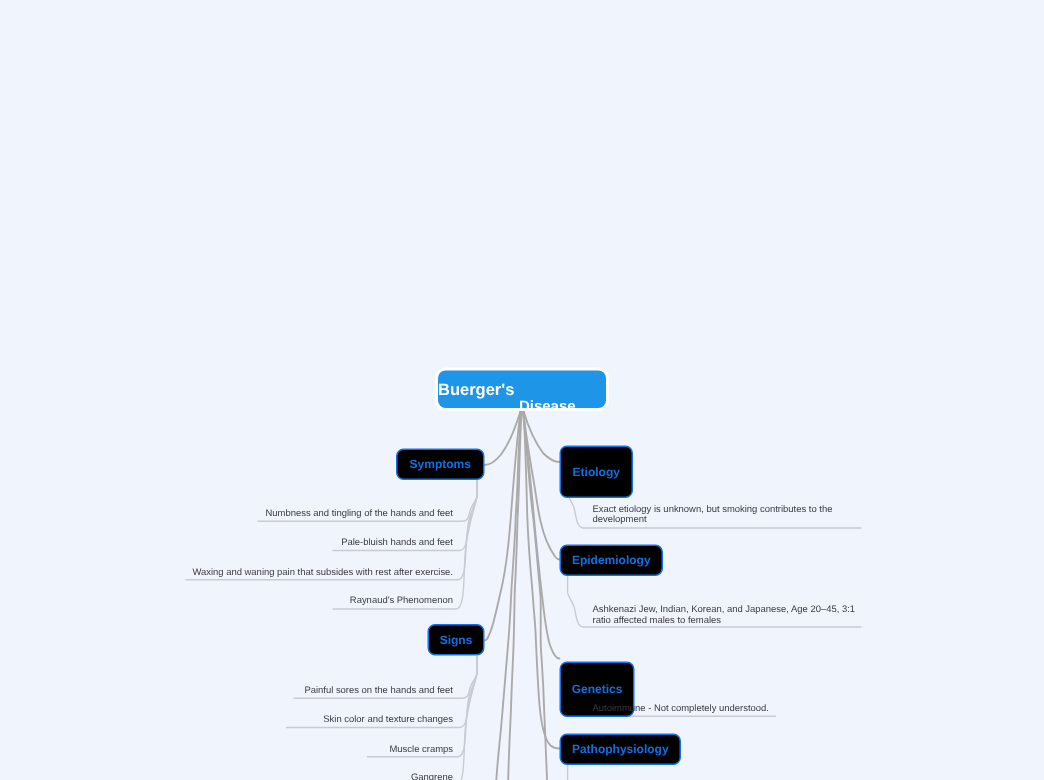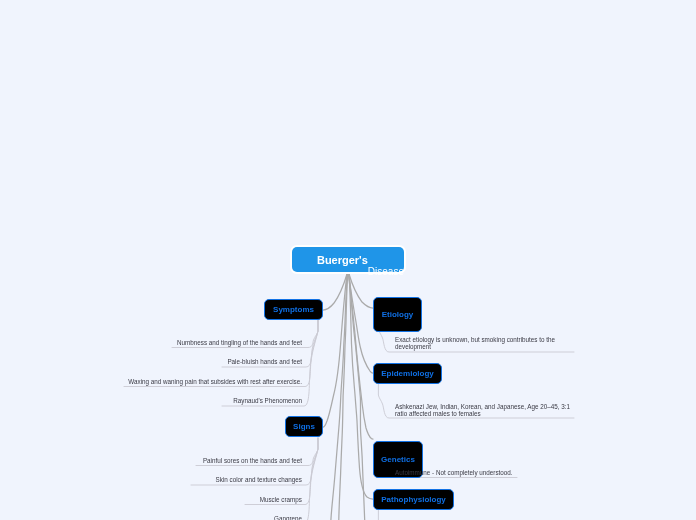--- a/index.html
+++ b/index.html
@@ -3,23 +3,23 @@
 <meta charset="utf-8">
 <style>
   html,body{margin:0;padding:0;}
   body{width:696px;height:520px;background:#f0f4fd;overflow:hidden;
        font-family:"Liberation Sans",sans-serif;-webkit-font-smoothing:antialiased;}
   #stage{position:relative;width:696px;height:520px;}
   svg.links{position:absolute;left:0;top:0;width:696px;height:520px;pointer-events:none;}
   .node{position:absolute;box-sizing:border-box;white-space:nowrap;}
   .root{background:#1f95e8;border-radius:5px;
         box-shadow:0 0 0 2px #fff;
-        display:flex;align-items:center;justify-content:flex-end;padding-left:43px;}
+        display:flex;align-items:center;justify-content:flex-start;}
   .root .t1{color:#fff;font-weight:bold;font-size:11px;}
-  .root .t2{color:#fff;font-weight:normal;font-size:10px;margin-top:24px;}
+  .root .t2{color:#fff;font-weight:bold;font-size:10px;margin-top:24px;}
   .branch{background:#000000;border:1.5px solid #1272e5;border-radius:5px;color:#0f6fe3;
         display:flex;align-items:center;justify-content:center;
         font-weight:bold;font-size:8px;}
   .leaf{position:absolute;color:#3a3a44;font-size:6.3px;line-height:7.2px;}
   .leaf.r{text-align:right;}
   .leaf.l{text-align:left;}
 </style>
 </head>
 <body>
 

